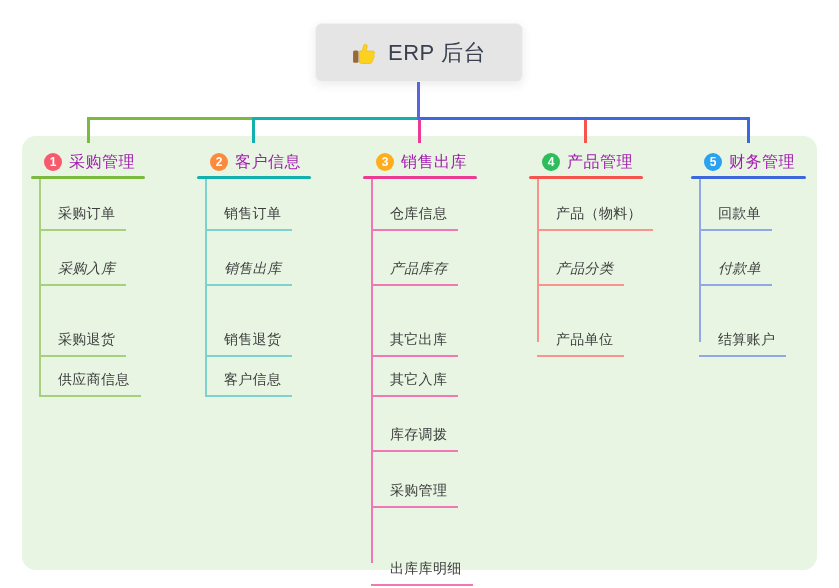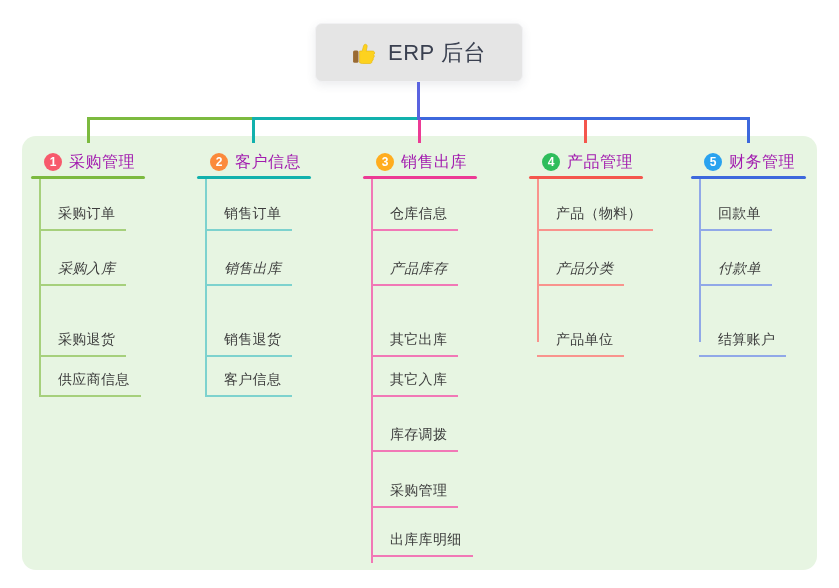--- a/index.html
+++ b/index.html
@@ -47,21 +47,21 @@
   }
   .b-label{font-size:16px;color:#a21caf;font-weight:500;letter-spacing:.5px;}
   .b-underline{position:absolute;left:0;top:26px;width:100%;height:3px;border-radius:2px;}
   .spine{position:absolute;left:8px;top:29px;width:2px;}
   .child{
     position:absolute;left:8px;white-space:nowrap;
     padding:0 11px 6px 19px;line-height:20px;font-size:14px;color:#3d3d3d;
     border-bottom:2px solid transparent;letter-spacing:.3px;
   }
   .r0{top:53px;} .r1{top:108px;font-style:italic;} .r2{top:179px;} .r3{top:219px;}
-  .r4{top:274px;} .r5{top:330px;} .r6{top:379px;}
+  .r4{top:274px;} .r5{top:330px;} .r6{top:408px;}
   
   .b1 .badge{background:#f75a6c;} .b1 .b-underline{background:#7cba3f;}
   .b1 .spine,.b1 .child{border-color:#a6d07c;background-clip:padding-box;}
   .b1 .spine{background:#a6d07c;height:218px;}
   .b2 .badge{background:#fb8a3c;} .b2 .b-underline{background:#12b1ad;}
   .b2 .spine{background:#7dd2ce;height:218px;} .b2 .child{border-color:#7dd2ce;}
   .b3 .badge{background:#ffad1f;} .b3 .b-underline{background:#ec3b95;}
   .b3 .spine{background:#f178b6;height:384px;} .b3 .child{border-color:#f178b6;}
   .b4 .badge{background:#2ebd5b;} .b4 .b-underline{background:#f4564d;}
   .b4 .spine{background:#f9938d;height:163px;} .b4 .child{border-color:#f9938d;text-align:right;}

